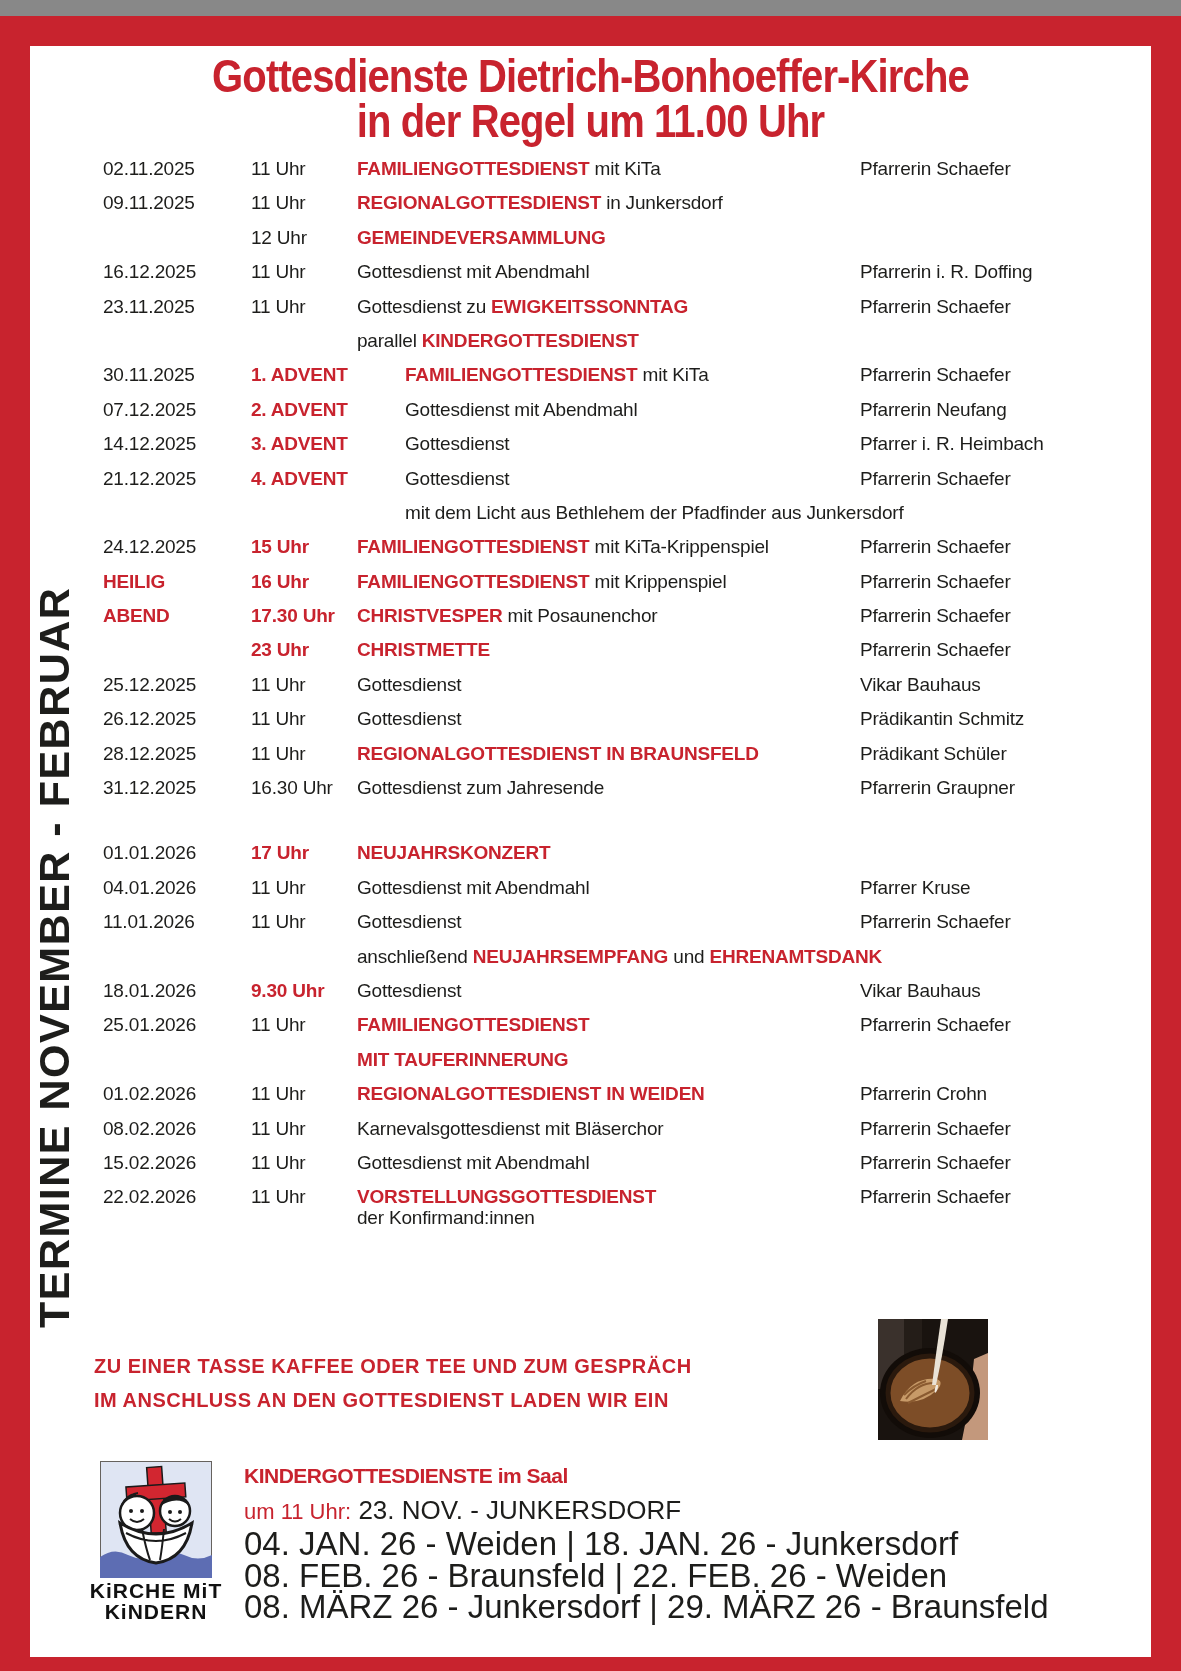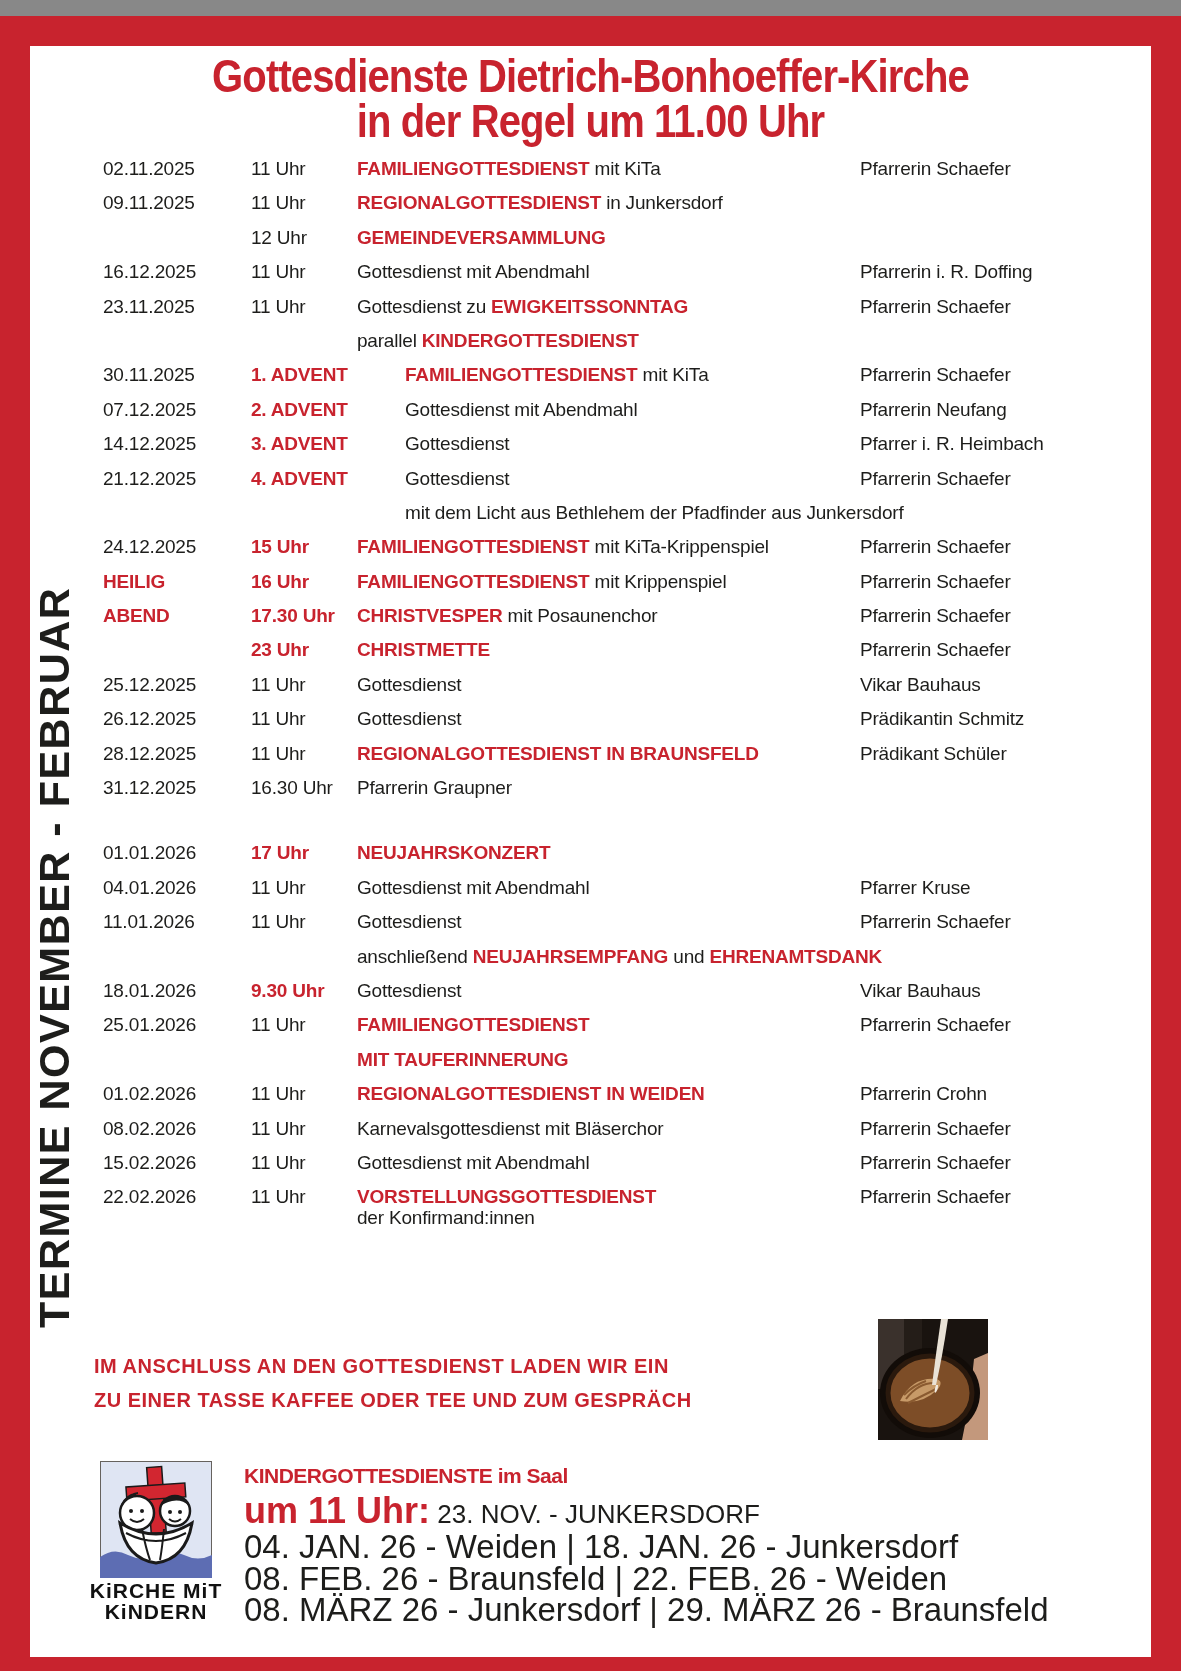--- a/index.html
+++ b/index.html
@@ -55,21 +55,21 @@
     position:absolute;left:64px;top:1303px;
     color:var(--red);font-weight:700;font-size:20px;
     letter-spacing:.5px;line-height:34px;white-space:nowrap;
   }
   
   .coffee{position:absolute;left:848px;top:1273px;width:110px;height:121px;}
   
   .kids{position:absolute;left:214px;top:1412px;white-space:nowrap;}
   .kids-heading{color:var(--red);font-weight:700;font-size:21px;line-height:36px;letter-spacing:-0.5px;}
   .kids-umline{font-size:26px;line-height:33px;}
-  .kids-umline .lead{color:var(--red);font-weight:700;font-size:36px;}
+  .kids-umline .lead{color:var(--red);font-weight:400;font-size:22px;}
   .kids-line{font-size:33px;line-height:31.5px;color:var(--black);}
   .logo{position:absolute;left:70px;top:1415px;width:112px;height:117px;}
   .logo-caption{
     position:absolute;left:58px;top:1534px;width:136px;
     text-align:center;font-weight:700;font-size:21px;line-height:21px;
     letter-spacing:1px;color:#111;
   }
 </style>
 </head>
 <body>
@@ -186,20 +186,21 @@
       </div>
       <div class="trow">
         <div class="c-date">28.12.2025</div>
         <div class="c-time">11 Uhr</div>
         <div class="c-desc"><span class="red b">REGIONALGOTTESDIENST IN BRAUNSFELD</span></div>
         <div class="c-pastor">Prädikant Schüler</div>
       </div>
       <div class="trow">
         <div class="c-date">31.12.2025</div>
         <div class="c-time">16.30 Uhr</div>
+        <div class="c-desc"><span>Gottesdienst zum Jahresende</span></div>
         <div class="c-pastor">Pfarrerin Graupner</div>
       </div>
       <div class="trow gap">
         <div class="c-date">01.01.2026</div>
         <div class="c-time red b">17 Uhr</div>
         <div class="c-desc"><span class="red b">NEUJAHRSKONZERT</span></div>
         <div class="c-pastor"></div>
       </div>
       <div class="trow">
         <div class="c-date">04.01.2026</div>
@@ -260,22 +261,22 @@
         <div class="c-pastor">Pfarrerin Schaefer</div>
       </div>
       <div class="trow sub">
         <div class="c-date"></div>
         <div class="c-time"></div>
         <div class="c-desc span"><span>der Konfirmand:innen</span></div>
       </div>
     </div>
 
   <div class="invite">
+    <div>ZU EINER TASSE KAFFEE ODER TEE UND ZUM GESPRÄCH</div>
     <div>IM ANSCHLUSS AN DEN GOTTESDIENST LADEN WIR EIN</div>
-    <div>ZU EINER TASSE KAFFEE ODER TEE UND ZUM GESPRÄCH</div>
   </div>
 
   <svg class="coffee" viewBox="0 0 110 121" aria-hidden="true">
     <rect width="110" height="121" fill="#19130f"></rect>
     <rect x="0" y="0" width="26" height="70" fill="#3a312c"></rect>
     <rect x="26" y="0" width="18" height="46" fill="#241d18"></rect>
     <path d="M96 40 L110 34 L110 121 L84 121 Q92 84 96 40 Z" fill="#c3987c"></path>
     <ellipse cx="52" cy="74" rx="50" ry="45" fill="#120c08"></ellipse>
     <ellipse cx="52" cy="74" rx="42" ry="37" fill="#7d4d27"></ellipse>
     <ellipse cx="52" cy="74" rx="42" ry="37" fill="none" stroke="#2a190d" stroke-width="5"></ellipse>

